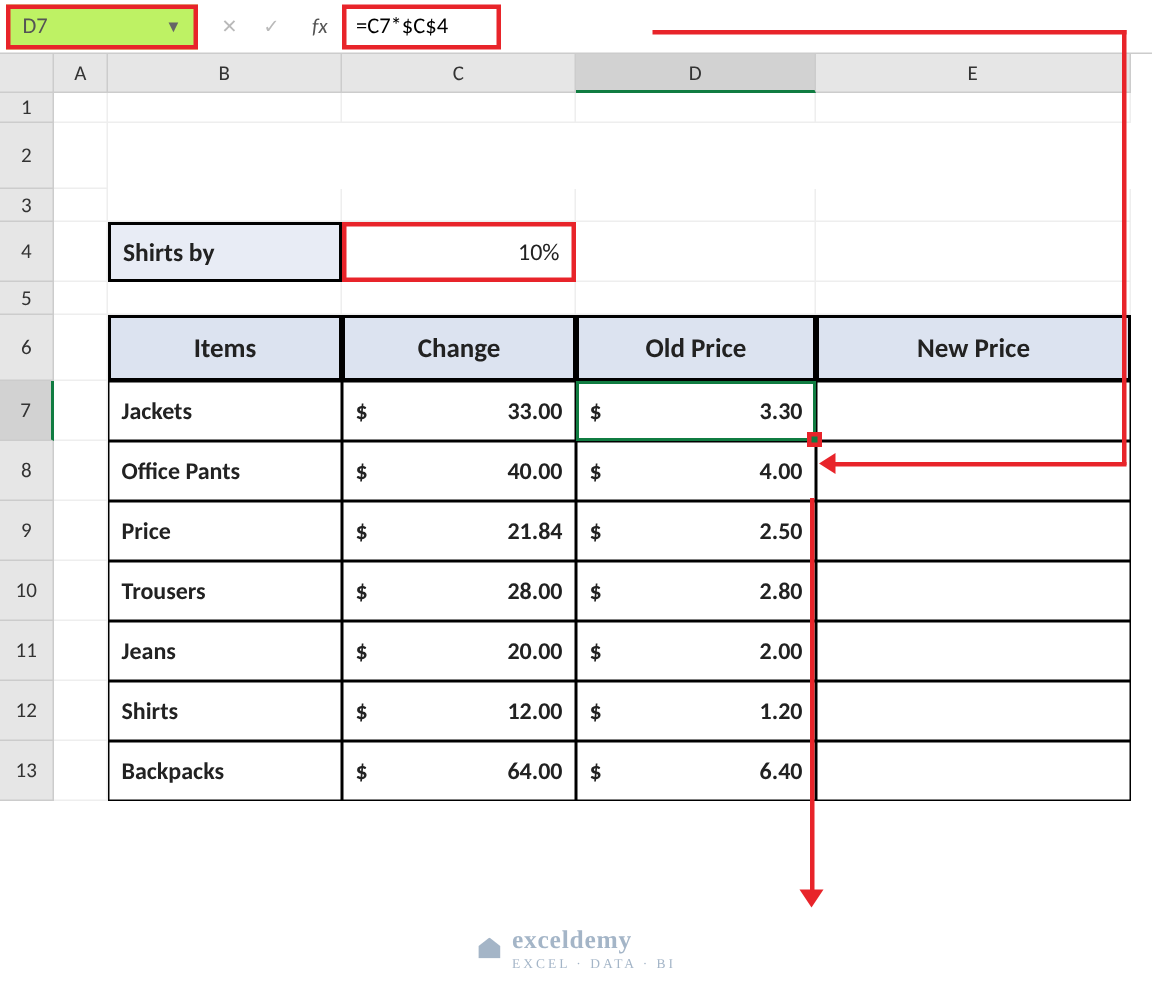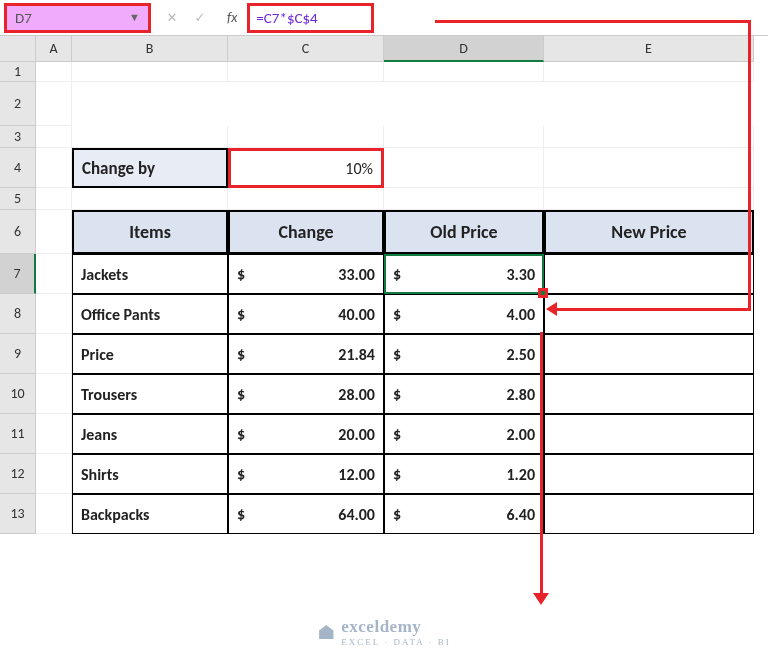--- a/index.html
+++ b/index.html
@@ -1,24 +1,24 @@
 <!DOCTYPE html>
 <html><head>
 <meta charset="utf-8">
 <style>
 * { box-sizing: border-box; margin: 0; padding: 0; }
 body { font-family: Calibri, Arial, sans-serif; background: #fff; width: 768px; height: 667px; position: relative; overflow: hidden; }
 
 .formula-bar { display: flex; align-items: center; height: 36px; border-bottom: 1px solid #ccc; padding: 2px 4px; gap: 4px; }
-.name-box { width: 147px; height: 30px; background: #f0abfc; border: 3px solid #e8242a; display: flex; align-items: center; justify-content: space-between; padding: 0 8px; font-size: 15px; color: #555; }
+.name-box { width: 128px; height: 30px; background: #bef264; border: 3px solid #e8242a; display: flex; align-items: center; justify-content: space-between; padding: 0 8px; font-size: 15px; color: #555; }
 .name-box .chevron { font-size: 11px; color: #666; }
 .fb-btns { display: flex; gap: 10px; align-items: center; padding: 0 8px; opacity: 0.45; }
 .fb-btn { width: 18px; height: 18px; display: flex; align-items: center; justify-content: center; font-size: 13px; color: #666; }
 .fx-label { font-style: italic; font-size: 14px; color: #555; padding: 0 6px; }
-.formula-input { width: 127px; height: 30px; border: 3px solid #e8242a; padding: 0 6px; font-size: 15px; color: #6d28d9; display: flex; align-items: center; }
+.formula-input { width: 106px; height: 30px; border: 3px solid #e8242a; padding: 0 6px; font-size: 15px; color: #000000; display: flex; align-items: center; }
 
 .grid { position: relative; }
 .col-headers { display: grid; grid-template-columns: 36px 36px 156px 156px 160px 210px; height: 26px; }
 .col-h { background: #e6e6e6; border-right: 1px solid #ccc; border-bottom: 1px solid #ccc; display: flex; align-items: center; justify-content: center; font-size: 14px; color: #333; }
 .col-h.active { background: #d2d2d2; border-bottom: 2px solid #107c41; }
 
 .row { display: grid; grid-template-columns: 36px 36px 156px 156px 160px 210px; }
 .row-h { background: #e6e6e6; border-right: 1px solid #ccc; border-bottom: 1px solid #ccc; display: flex; align-items: center; justify-content: center; font-size: 14px; color: #333; }
 .row-h.active { background: #d2d2d2; border-right: 2px solid #107c41; }
 .cell { border-right: 1px solid #eee; border-bottom: 1px solid #eee; display: flex; align-items: center; padding: 0 8px; font-size: 16px; color: #222; position: relative; }
@@ -104,21 +104,21 @@
       <div class="cell"></div>
       <div class="cell"></div>
       <div class="cell"></div>
       <div class="cell"></div>
       <div class="cell"></div>
     </div>
 
   <div class="row r4">
     <div class="row-h">4</div>
     <div class="cell"></div>
-    <div class="cell change-by-lbl">Change by</div>
+    <div class="cell change-by-lbl">Shirts by</div>
     <div class="cell change-by-val">10%</div>
     <div class="cell"></div>
     <div class="cell"></div>
   </div>
 
   <div class="row r5">
       <div class="row-h">5</div>
       <div class="cell"></div>
       <div class="cell"></div>
       <div class="cell"></div>

